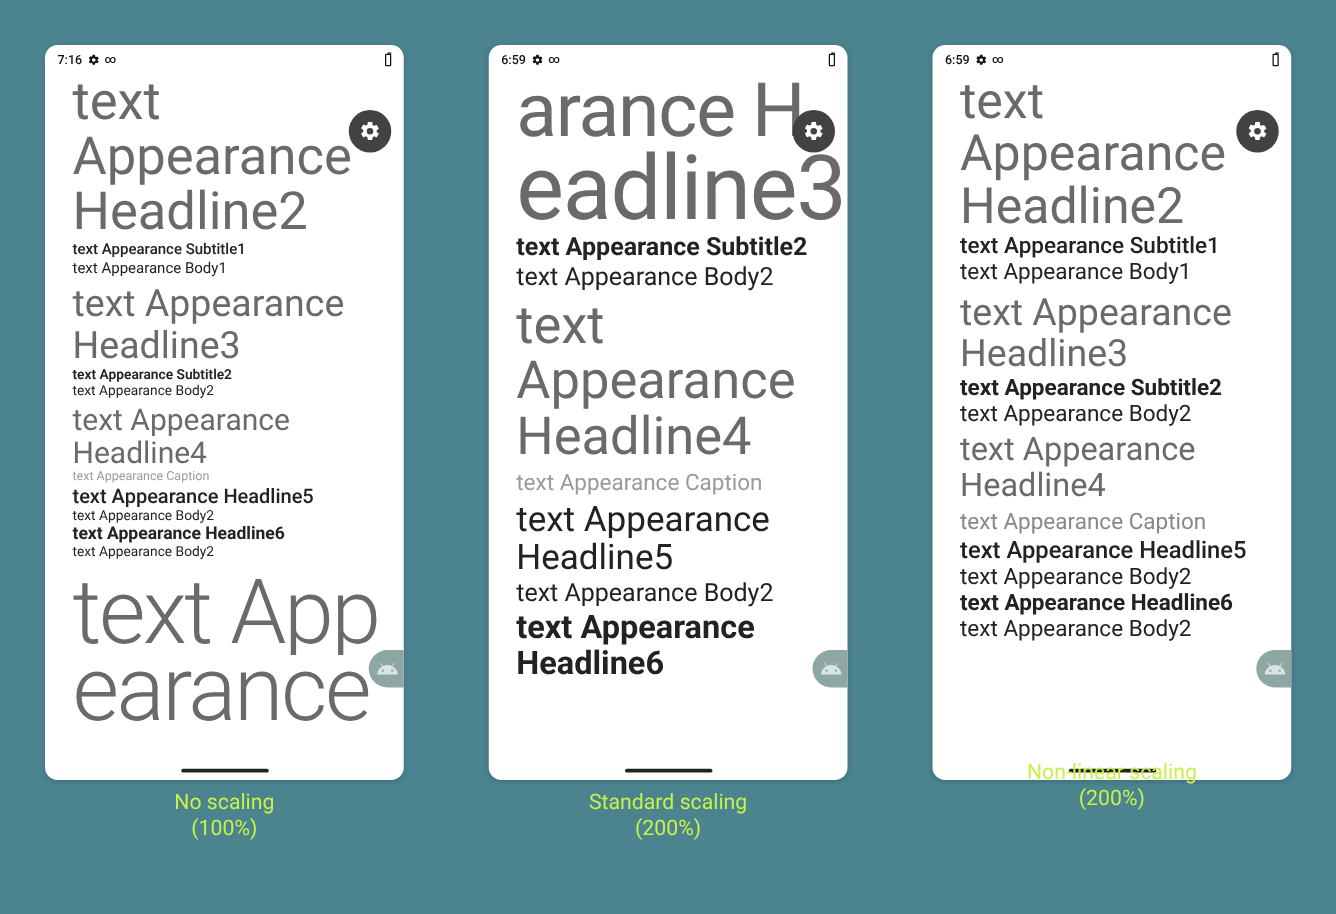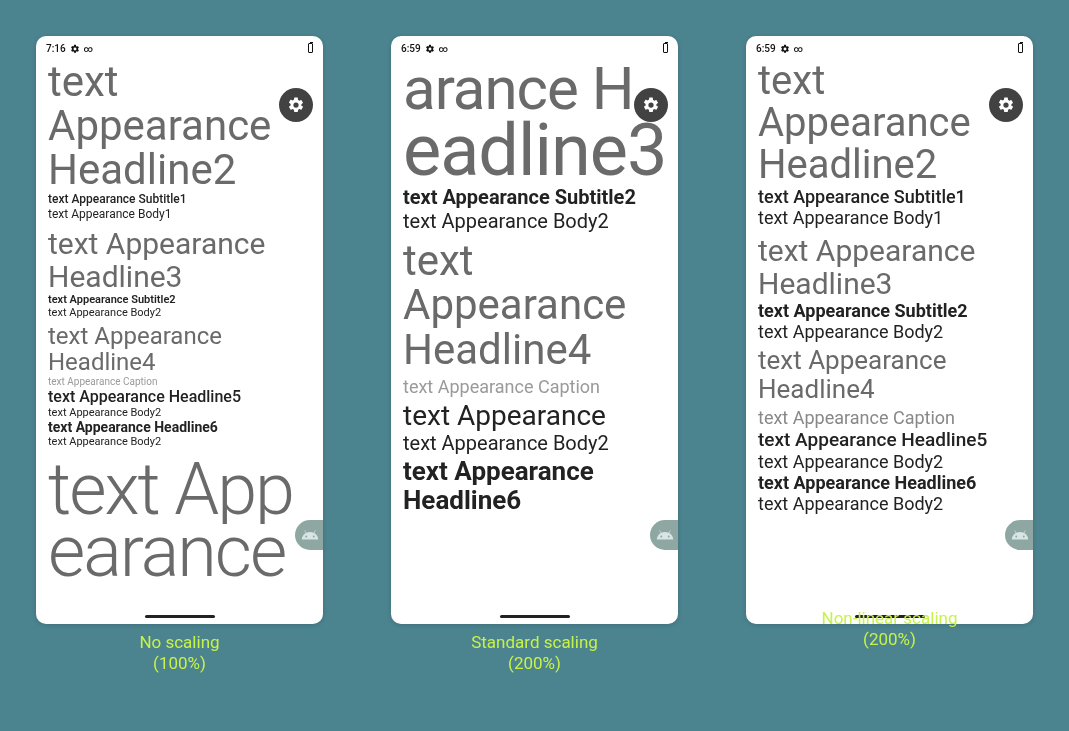--- a/index.html
+++ b/index.html
@@ -28,21 +28,21 @@
   .statusbar {
     display: flex;
     align-items: center;
     justify-content: space-between;
     height: 24px;
     padding: 0 10px;
     font-size: 10px;
     color: #111;
     font-weight: 500;
   }
-  .statusbar .left { display: flex; align-items: flex-end; gap: 4px; }
+  .statusbar .left { display: flex; align-items: center; gap: 4px; }
   .statusbar .right { display: flex; align-items: center; }
   .sb-gear svg { width: 10px; height: 10px; display:block; }
   .sb-ex { font-size: 9px; letter-spacing: 0.5px; }
   .sb-batt {
     width: 5px; height: 10px; border: 1px solid #111; border-radius: 1px; position: relative;
   }
   .sb-batt::before { content: ""; position: absolute; top: -2px; left: 1px; width: 3px; height: 1px; background: #111; }
 
   
   .fab-gear {
@@ -67,21 +67,21 @@
     display: flex; align-items: center; justify-content: center;
     z-index: 5;
   }
   .side-bug svg { width: 18px; height: 18px; fill: #d8e6e3; }
 
   
   .content {
     position: absolute;
     top: 24px; left: 0; right: 0; bottom: 0;
     overflow: hidden;
-    padding-left: 12px;
+    padding-left: 22px;
   }
 
   
   .navbar {
     position: absolute;
     bottom: 6px; left: 50%;
     transform: translateX(-50%);
     width: 70px; height: 3px;
     border-radius: 2px;
     background: #222;
@@ -235,20 +235,21 @@
   <div class="content">
     <div class="line gray b-h3frag1">arance H</div>
     <div class="line gray b-h3frag2">eadline3</div>
     <div class="line dark b-sub2">text Appearance Subtitle2</div>
     <div class="line dark b-body2">text Appearance Body2</div>
     <div class="line gray b-h4">text</div>
     <div class="line gray b-h4" style="margin-top:0">Appearance</div>
     <div class="line gray b-h4" style="margin-top:0">Headline4</div>
     <div class="line b-cap">text Appearance Caption</div>
     <div class="line dark b-h5">text Appearance</div>
+    <div class="line dark b-h5" style="margin-top:0">Headline5</div>
     <div class="line dark b-body2b">text Appearance Body2</div>
     <div class="line dark b-h6">text Appearance</div>
     <div class="line dark b-h6" style="margin-top:0">Headline6</div>
   </div>
   <div class="navbar"></div>
 </div>
 
 <div class="panel panel-c">
   <div class="statusbar">
     <div class="left">

